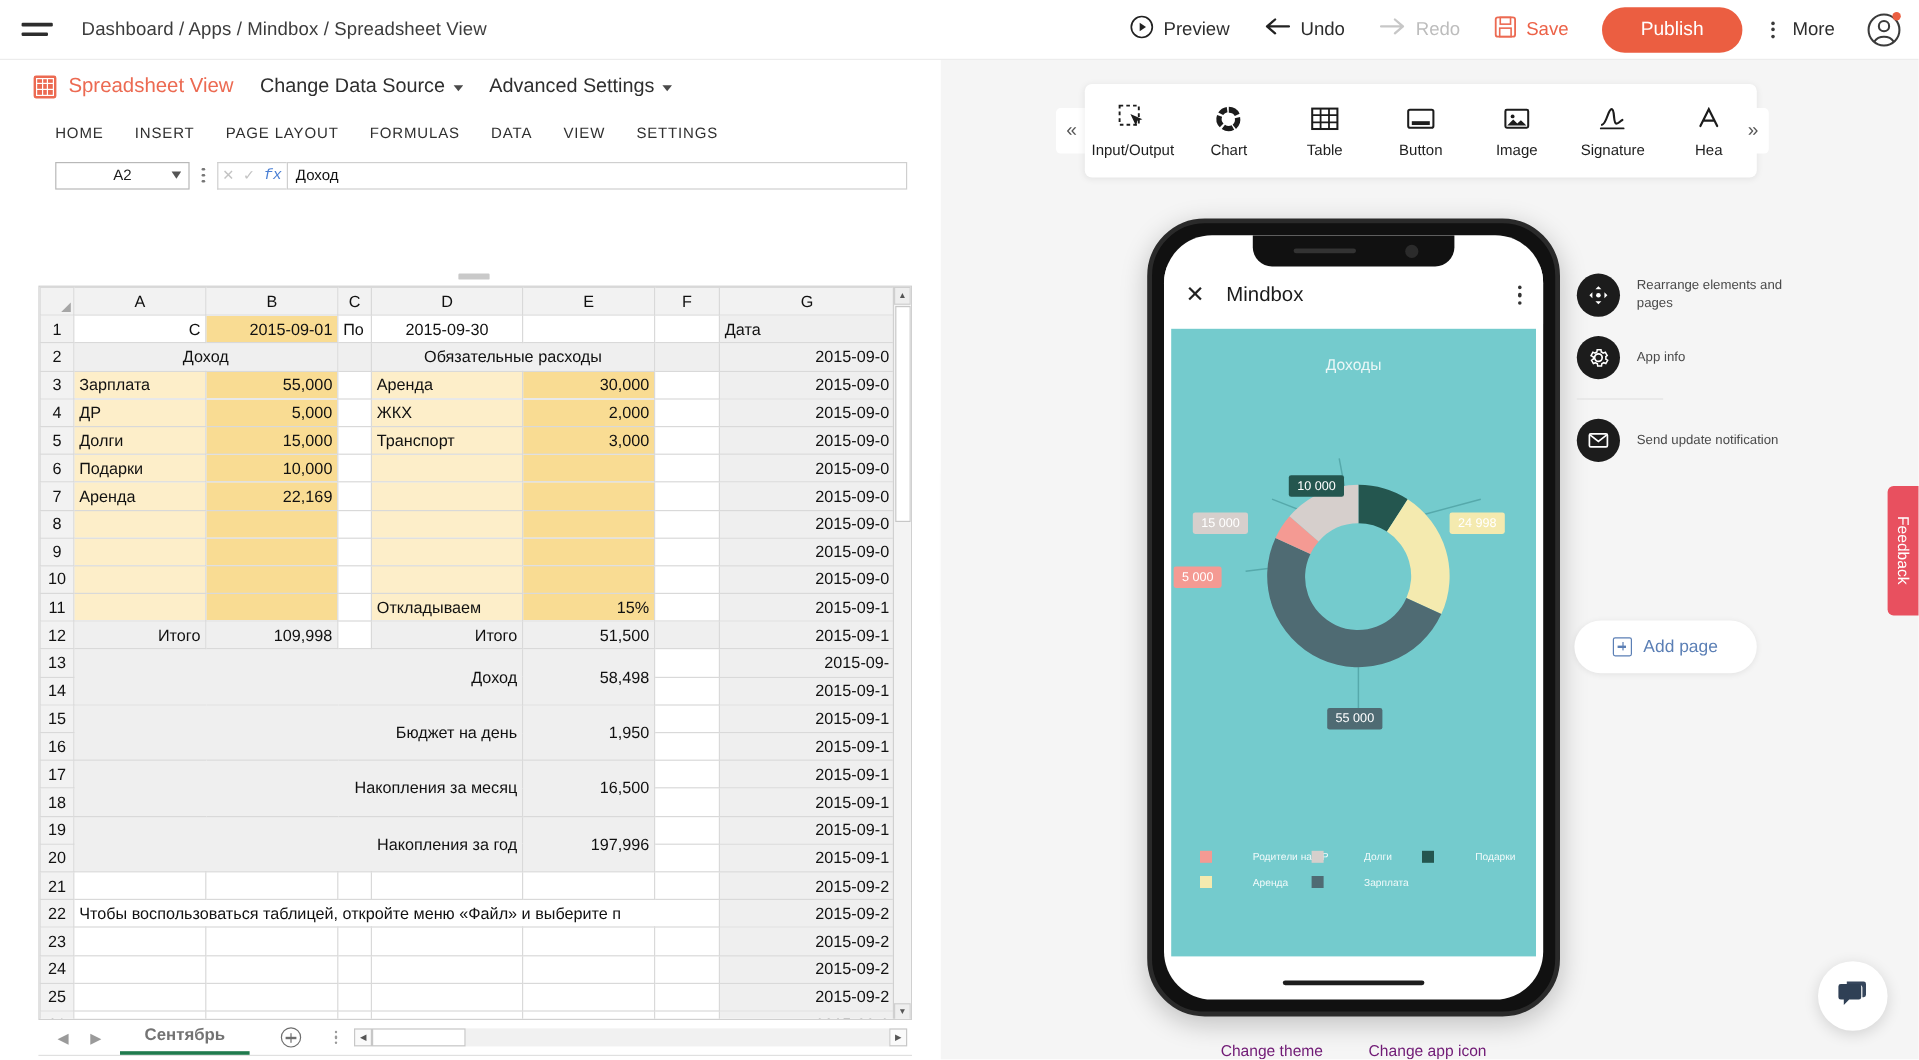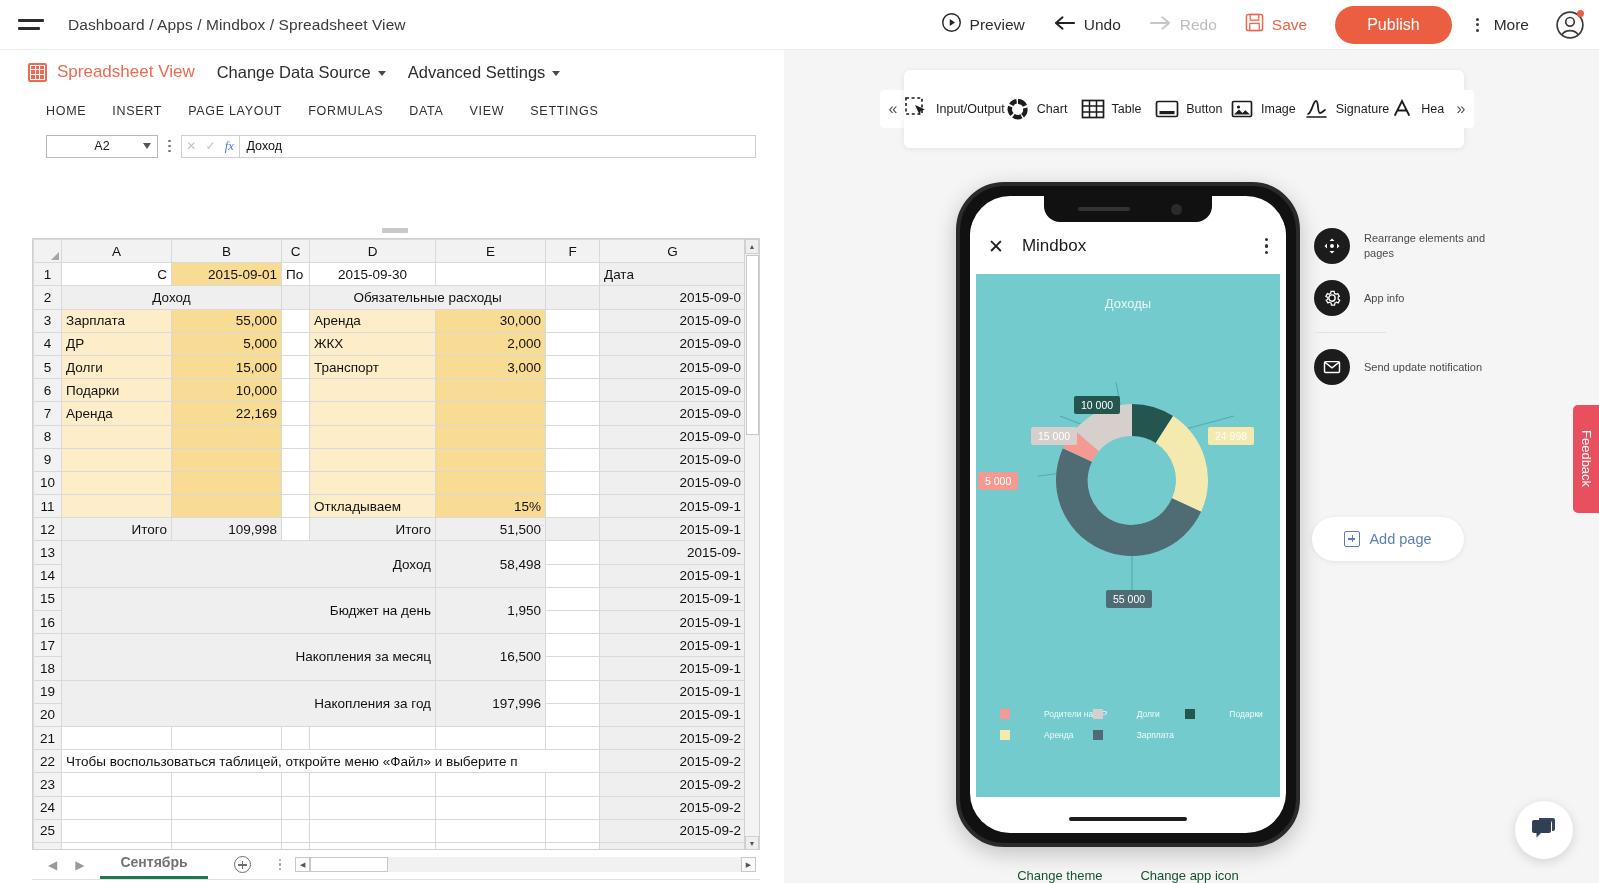--- a/index.html
+++ b/index.html
@@ -62,21 +62,21 @@
     display: flex; align-items: center; justify-content: center; position: relative;
     font-size: 12.5px; color: #1a1a1a; }
   .namebox .nb-caret { position: absolute; right: 6px; width: 0; height: 0;
     border-left: 4.5px solid transparent; border-right: 4.5px solid transparent; border-top: 6px solid #555; }
   .fb-dots { display: flex; flex-direction: column; gap: 2.5px; margin: 0 10px; }
   .fb-dots span { width: 2.5px; height: 2.5px; background: #777; border-radius: 50%; }
   .fb-icons { width: 58px; height: 23px; display: flex; align-items: center; justify-content: space-around;
     border: 1px solid #cfcfcf; border-right: none; background: #fff; }
   .fb-x { color: #c3c3c3; font-size: 12px; }
   .fb-check { color: #c3c3c3; font-size: 12px; }
-  .fb-fx { color: #4a7fd4; font-size: 12.5px; font-style: italic; font-family: Liberation Serif, serif; }
+  .fb-fx { color: #4a7fd4; font-size: 12.5px; font-style: italic; font-family: Liberation Mono, monospace; }
   .fb-input { flex: 1; height: 23px; border: 1px solid #cfcfcf; background: #fff;
     font-size: 12.5px; padding: 0 7px; display: flex; align-items: center; color: #111; }
   .split-grip { position: absolute; left: 382px; top: 178px; width: 26px; height: 5px;
     background: #c9c9c9; border-radius: 1px; }
 
   
   .sheet { position: absolute; left: 32px; top: 188px; width: 728px; height: 612px;
     border: 1px solid #d0d0d0; background: #fff; overflow: hidden; }
   table.grid { border-collapse: collapse; table-layout: fixed; width: 712px; }
   table.grid td, table.grid th { border: 1px solid #d9d9d9; font-size: 13.5px;
@@ -138,21 +138,21 @@
 
   .elements-bar { position: absolute; left: 120px; top: 20px; width: 560px; height: 78px;
     background: #fff; border-radius: 6px; box-shadow: 0 1px 6px rgba(0,0,0,.08);
     display: flex; align-items: center; }
   .chev-left { position: absolute; left: 96px; top: 40px; width: 26px; height: 38px;
     background: #fff; border-radius: 4px 0 0 4px; display: flex; align-items: center;
     justify-content: center; color: #555; font-size: 16px; }
   .chev-right { position: absolute; left: 664px; top: 40px; width: 26px; height: 38px;
     background: #fff; border-radius: 0 4px 4px 0; display: flex; align-items: center;
     justify-content: center; color: #555; font-size: 16px; z-index: 5; }
-  .el { flex: 1; display: flex; align-items: center; gap: 6px;
+  .el { flex: 1; display: flex; flex-direction: column; align-items: center; gap: 6px;
     cursor: pointer; }
   .el .lbl { font-size: 12.5px; color: #1e1e1e; white-space: nowrap; }
   .el svg { display: block; }
 
   
   .phone { position: absolute; left: 172px; top: 132px; width: 344px; height: 665px;
     background: #111; border-radius: 48px; border: 4px solid #2a2a2a;
     box-shadow: 0 6px 22px rgba(0,0,0,.22); }
   .phone-inner { position: absolute; left: 10px; top: 10px; right: 10px; bottom: 10px;
     background: #fff; border-radius: 40px; overflow: hidden; }
@@ -178,21 +178,21 @@
   .lg-sw { width: 10px; height: 10px; flex: none; }
   .lg-tx { font-size: 8.5px; color: #f1fafa; white-space: nowrap; padding-left: 28px; }
   .homebar { position: absolute; left: 50%; transform: translateX(-50%); bottom: 12px;
     width: 118px; height: 4.5px; background: #1d1d1d; border-radius: 3px; }
 
   .dlabel { position: absolute; font-size: 10.5px; padding: 3px 7px; border-radius: 2px;
     white-space: nowrap; }
 
   .phone-links { position: absolute; left: 172px; top: 818px; width: 344px;
     display: flex; justify-content: center; gap: 38px; }
-  .phone-links a { color: #14532d; font-size: 13px; text-decoration: none; cursor: pointer; }
+  .phone-links a { color: #701a75; font-size: 13px; text-decoration: none; cursor: pointer; }
 
   .side-actions { position: absolute; left: 530px; top: 178px; width: 200px; }
   .sa-item { display: flex; align-items: center; gap: 14px; margin-bottom: 16px; cursor: pointer; }
   .sa-circ { width: 36px; height: 36px; border-radius: 50%; background: #1c1c1c;
     display: flex; align-items: center; justify-content: center; flex: none; }
   .sa-lbl { font-size: 11px; color: #4a4a4a; line-height: 1.32; }
   .sa-div { width: 72px; height: 1px; background: #e2e2e2; margin: 6px 0 16px 0; }
 
   .addpage { position: absolute; left: 528px; top: 467px; width: 152px; height: 44px;
     background: #fff; border-radius: 22px; box-shadow: 0 1px 5px rgba(0,0,0,.08);
@@ -745,21 +745,21 @@
 
               <path d="M69.1 31.7 A76 76 0 1 1 -69.1 -31.7 L-40.0 -18.3 A44 44 0 1 0 40.0 18.3 Z" fill="#4f6b73"></path>
 
               <path d="M-69.1 -31.7 A76 76 0 0 1 -57.4 -49.8 L-33.2 -28.8 A44 44 0 0 0 -40.0 -18.3 Z" fill="#f49a93"></path>
 
               <path d="M-57.4 -49.8 A76 76 0 0 1 0 -76 L0 -44 A44 44 0 0 0 -33.2 -28.8 Z" fill="#d6cfcc"></path>
             </g>
           </svg>
 
           <div class="dlabel" style="left:98px;top:122px;background:#24564f;color:#fff;">10 000</div>
-          <div class="dlabel" style="left:18px;top:153px;background:#d6cfcc;color:#fff;margin-left:37px;">15 000</div>
+          <div class="dlabel" style="left:18px;top:153px;background:#d6cfcc;color:#fff;">15 000</div>
           <div class="dlabel" style="left:2px;top:198px;background:#f49a93;color:#fff;">5 000</div>
           <div class="dlabel" style="left:232px;top:153px;background:#f4eaaf;color:#fff;">24 998</div>
           <div class="dlabel" style="left:130px;top:316px;background:#4f6b73;color:#fff;">55 000</div>
 
           <div class="legend">
             <div class="lg-item">
               <span class="lg-sw" style="background:#f49a93"></span>
               <span class="lg-tx">Родители на ДР</span>
             </div>
             <div class="lg-item">

